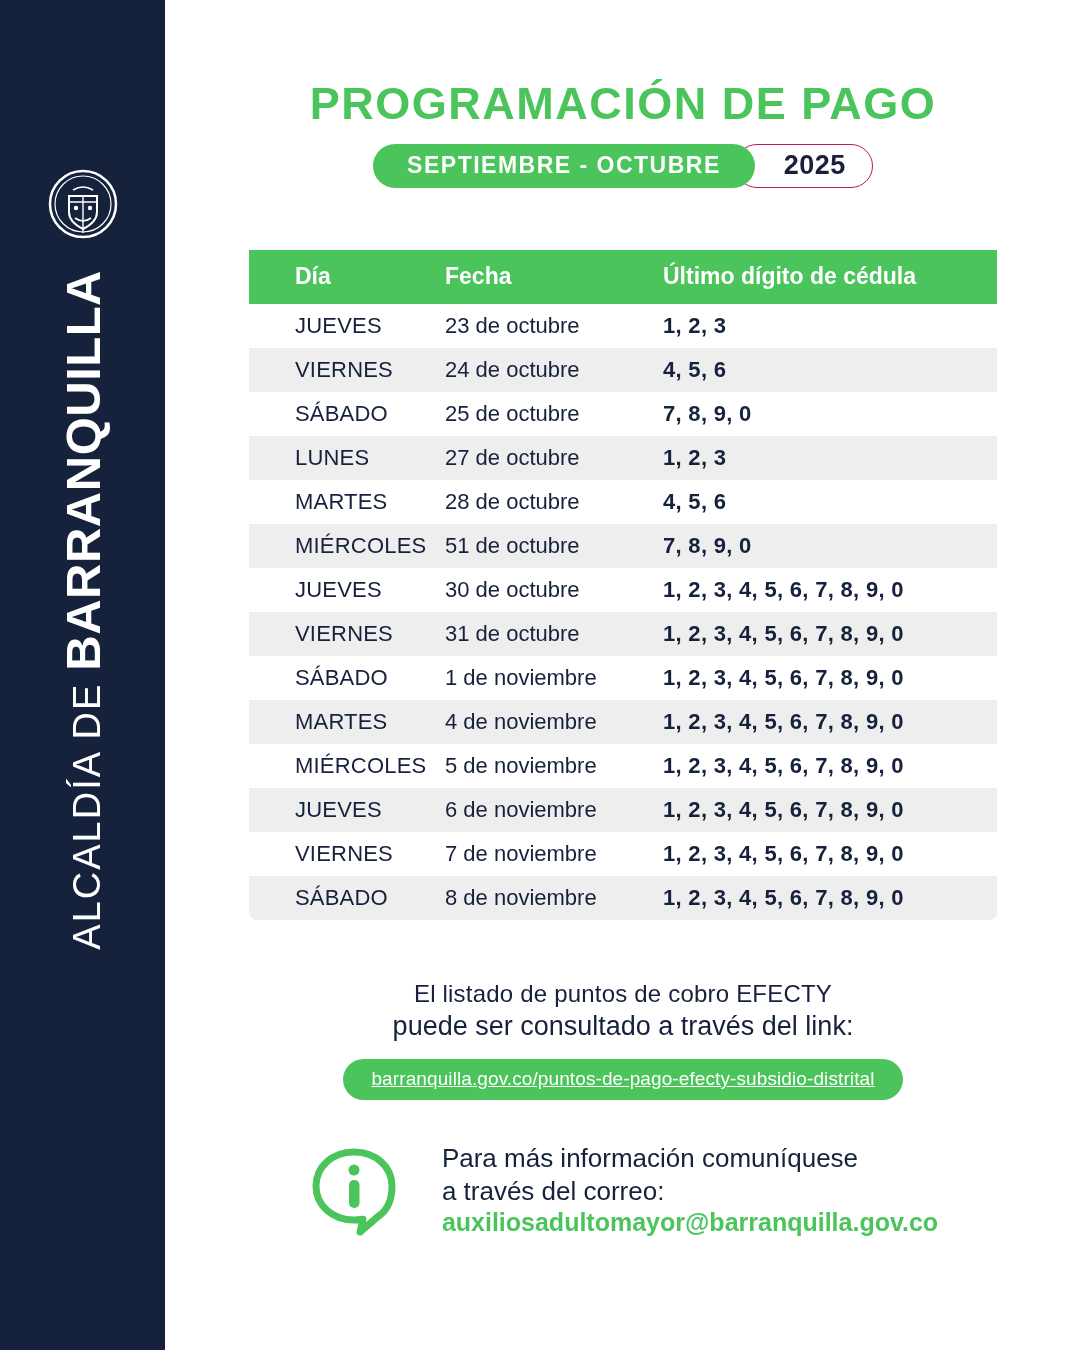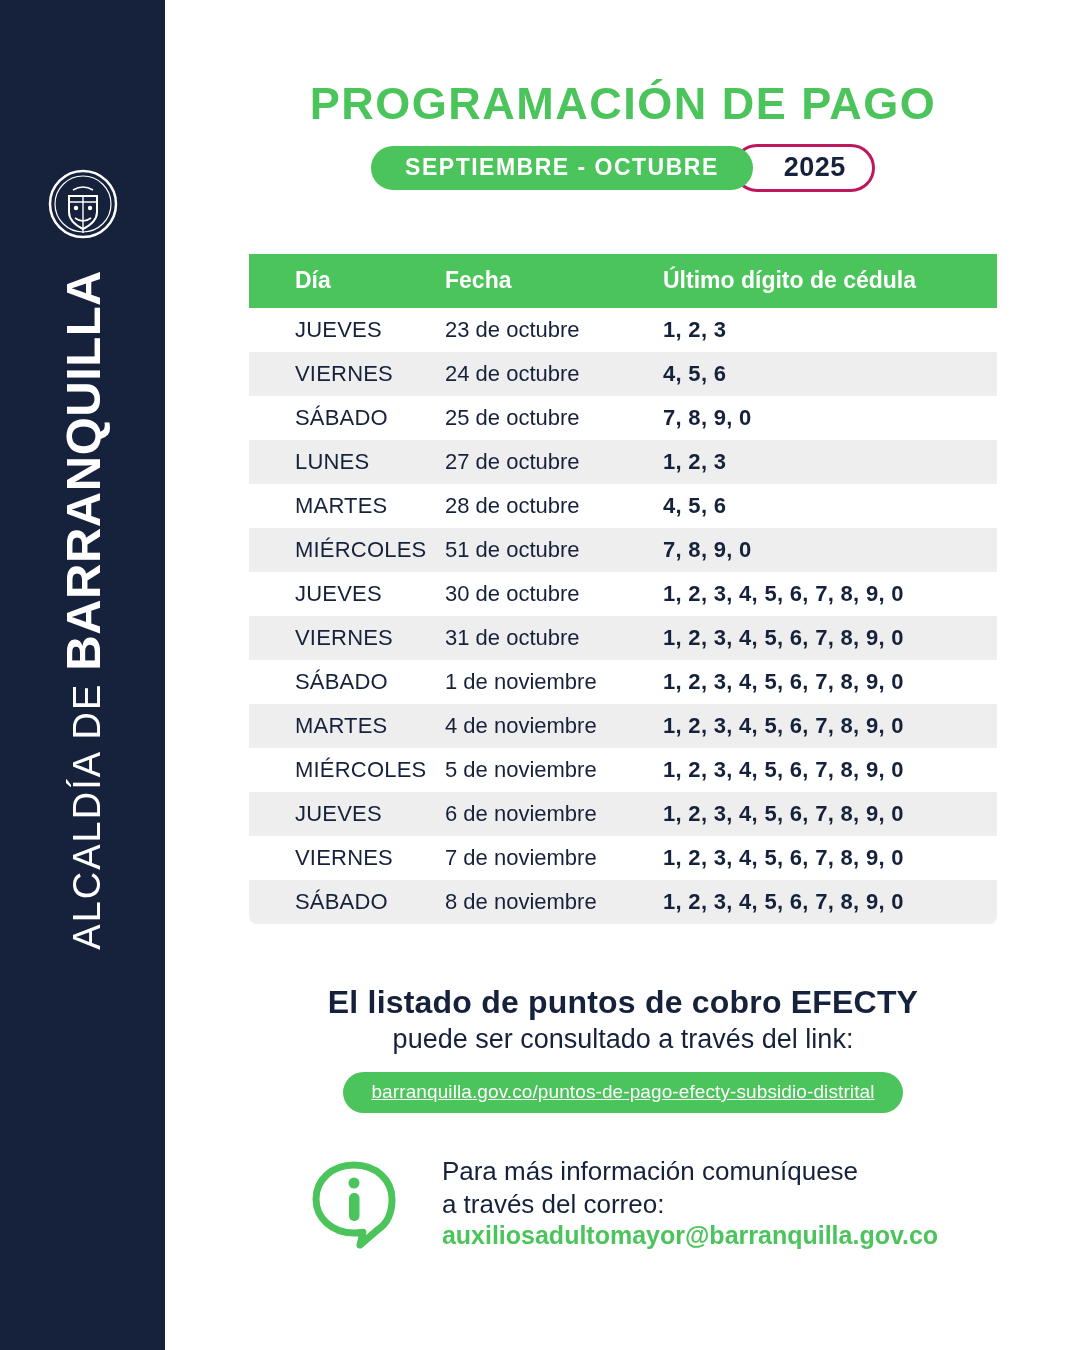--- a/index.html
+++ b/index.html
@@ -88,21 +88,21 @@
     color: #ffffff;
     font-weight: 800;
     font-size: 23px;
     letter-spacing: 1.5px;
     border-radius: 22px;
     padding: 8px 34px 9px 34px;
     position: relative;
     z-index: 2;
   }
   .pill-year {
-    border: 3px solid #be185d;
+    border: 1px solid #be185d;
     color: #16213c;
     font-weight: 800;
     font-size: 27px;
     letter-spacing: 0.5px;
     border-radius: 24px;
     padding: 5px 26px 6px 48px;
     margin-left: -26px;
     z-index: 1;
   }
 
@@ -138,22 +138,22 @@
   .table tbody tr:last-child.alt td:first-child { border-bottom-left-radius: 8px; }
   .table tbody tr:last-child.alt td:last-child { border-bottom-right-radius: 8px; }
 
   
   .efecty {
     margin-top: 60px;
     text-align: center;
     color: #16213c;
   }
   .efecty .line1 {
-    font-size: 32px;
-    font-weight: 700;
+    font-size: 24px;
+    font-weight: 400;
     letter-spacing: 0.2px;
   }
   .efecty .line2 {
     font-size: 27px;
     font-weight: 400;
     margin-top: 3px;
   }
   .link-pill {
     margin: 17px auto 0 auto;
     display: inline-block;

